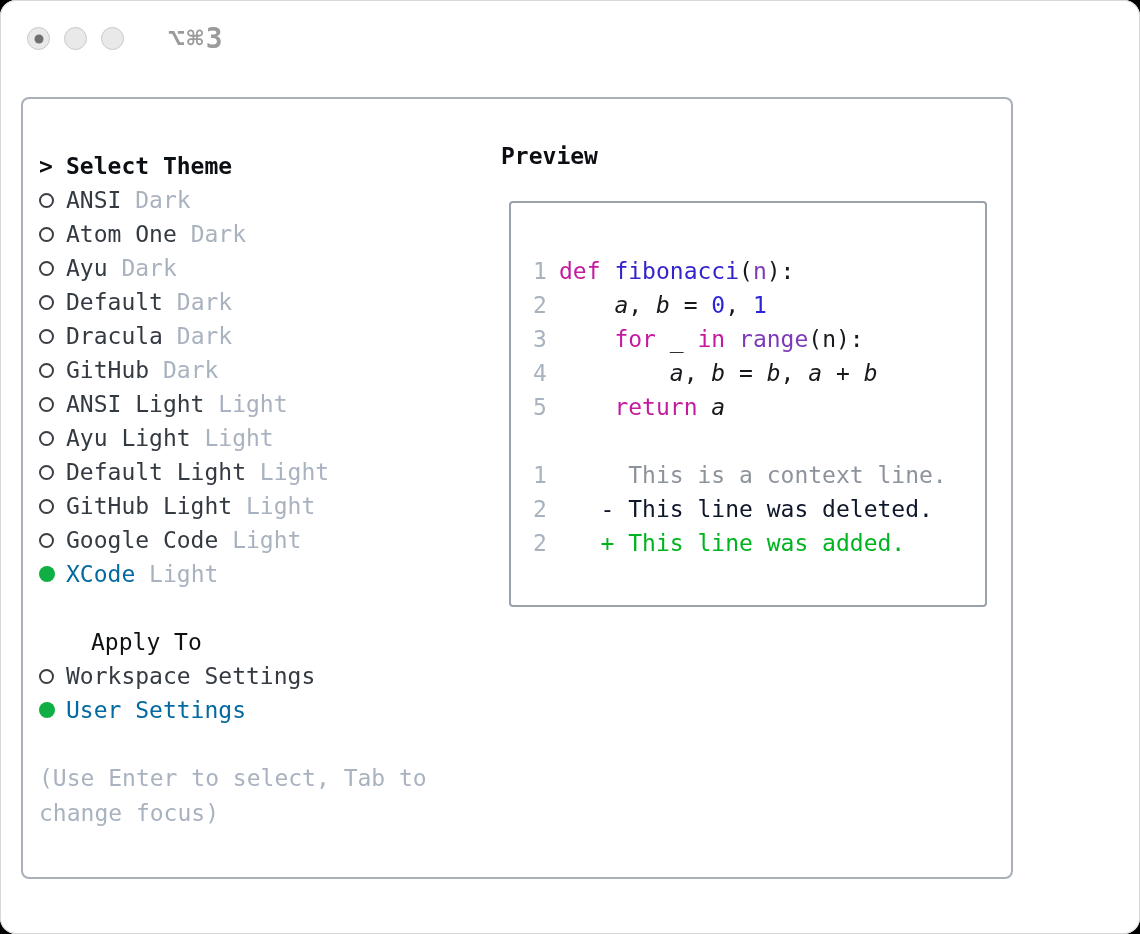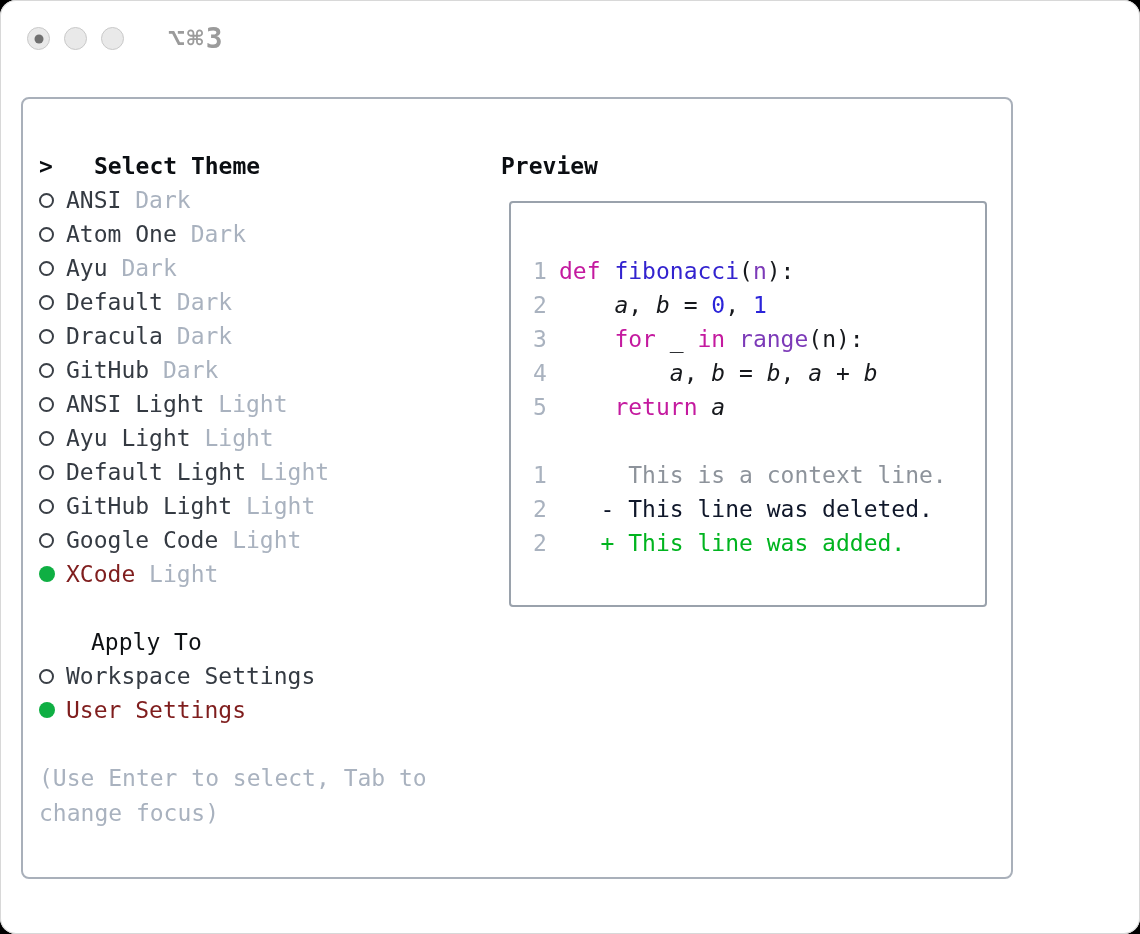--- a/index.html
+++ b/index.html
@@ -30,36 +30,36 @@
     position:absolute;left:21px;top:97px;width:992px;height:782px;
     border:2px solid #a9b0ba;border-radius:8px;box-sizing:border-box;
   }
   .leftcol{
     position:absolute;left:16px;top:50px;width:440px;
     font-size:23px;color:#343a42;
   }
   .row{height:34px;line-height:34px;display:flex;align-items:center;white-space:pre;}
   .pref{width:27px;display:inline-flex;align-items:center;flex:0 0 27px;}
   .caret{font-weight:bold;color:#0b0e12;}
-  .title-text{font-weight:bold;color:#0b0e12;margin-left:28px;}
+  .title-text{font-weight:bold;color:#0b0e12;}
   .bullet{width:15px;height:15px;border-radius:50%;box-sizing:border-box;display:inline-block;}
   .bullet.off{border:2px solid #3a3f46;}
   .bullet.on{background:#0faf43;width:16px;height:16px;}
   .name{color:#343a42;}
-  .name.sel{color:#7f1d1d;}
+  .name.sel{color:#0369a1;}
   .tag{color:#a9b2bf;text-align:center;}
   .blank{height:34px;}
   .apply-title{color:#0e1114;margin-left:25px;}
   .hint{
     margin-top:0;width:420px;color:#a9b2bf;font-size:23px;line-height:35px;
     white-space:normal;
   }
   
   .preview-title{
-    position:absolute;left:478px;top:50px;height:34px;line-height:34px;
+    position:absolute;left:478px;top:40px;height:34px;line-height:34px;
     font-size:23px;font-weight:bold;color:#0b0e12;
   }
   .preview-box{
     position:absolute;left:486px;top:102px;width:478px;height:406px;
     border:2px solid #9aa2ac;border-radius:4px;box-sizing:border-box;
   }
   .codewrap{position:absolute;left:22px;top:51px;right:8px;}
   .cl{height:34px;line-height:34px;display:flex;white-space:pre;font-size:23px;}
   .ln{color:#a9b2bf;width:26px;flex:0 0 26px;}
   .tk-t{color:#17191d;}

